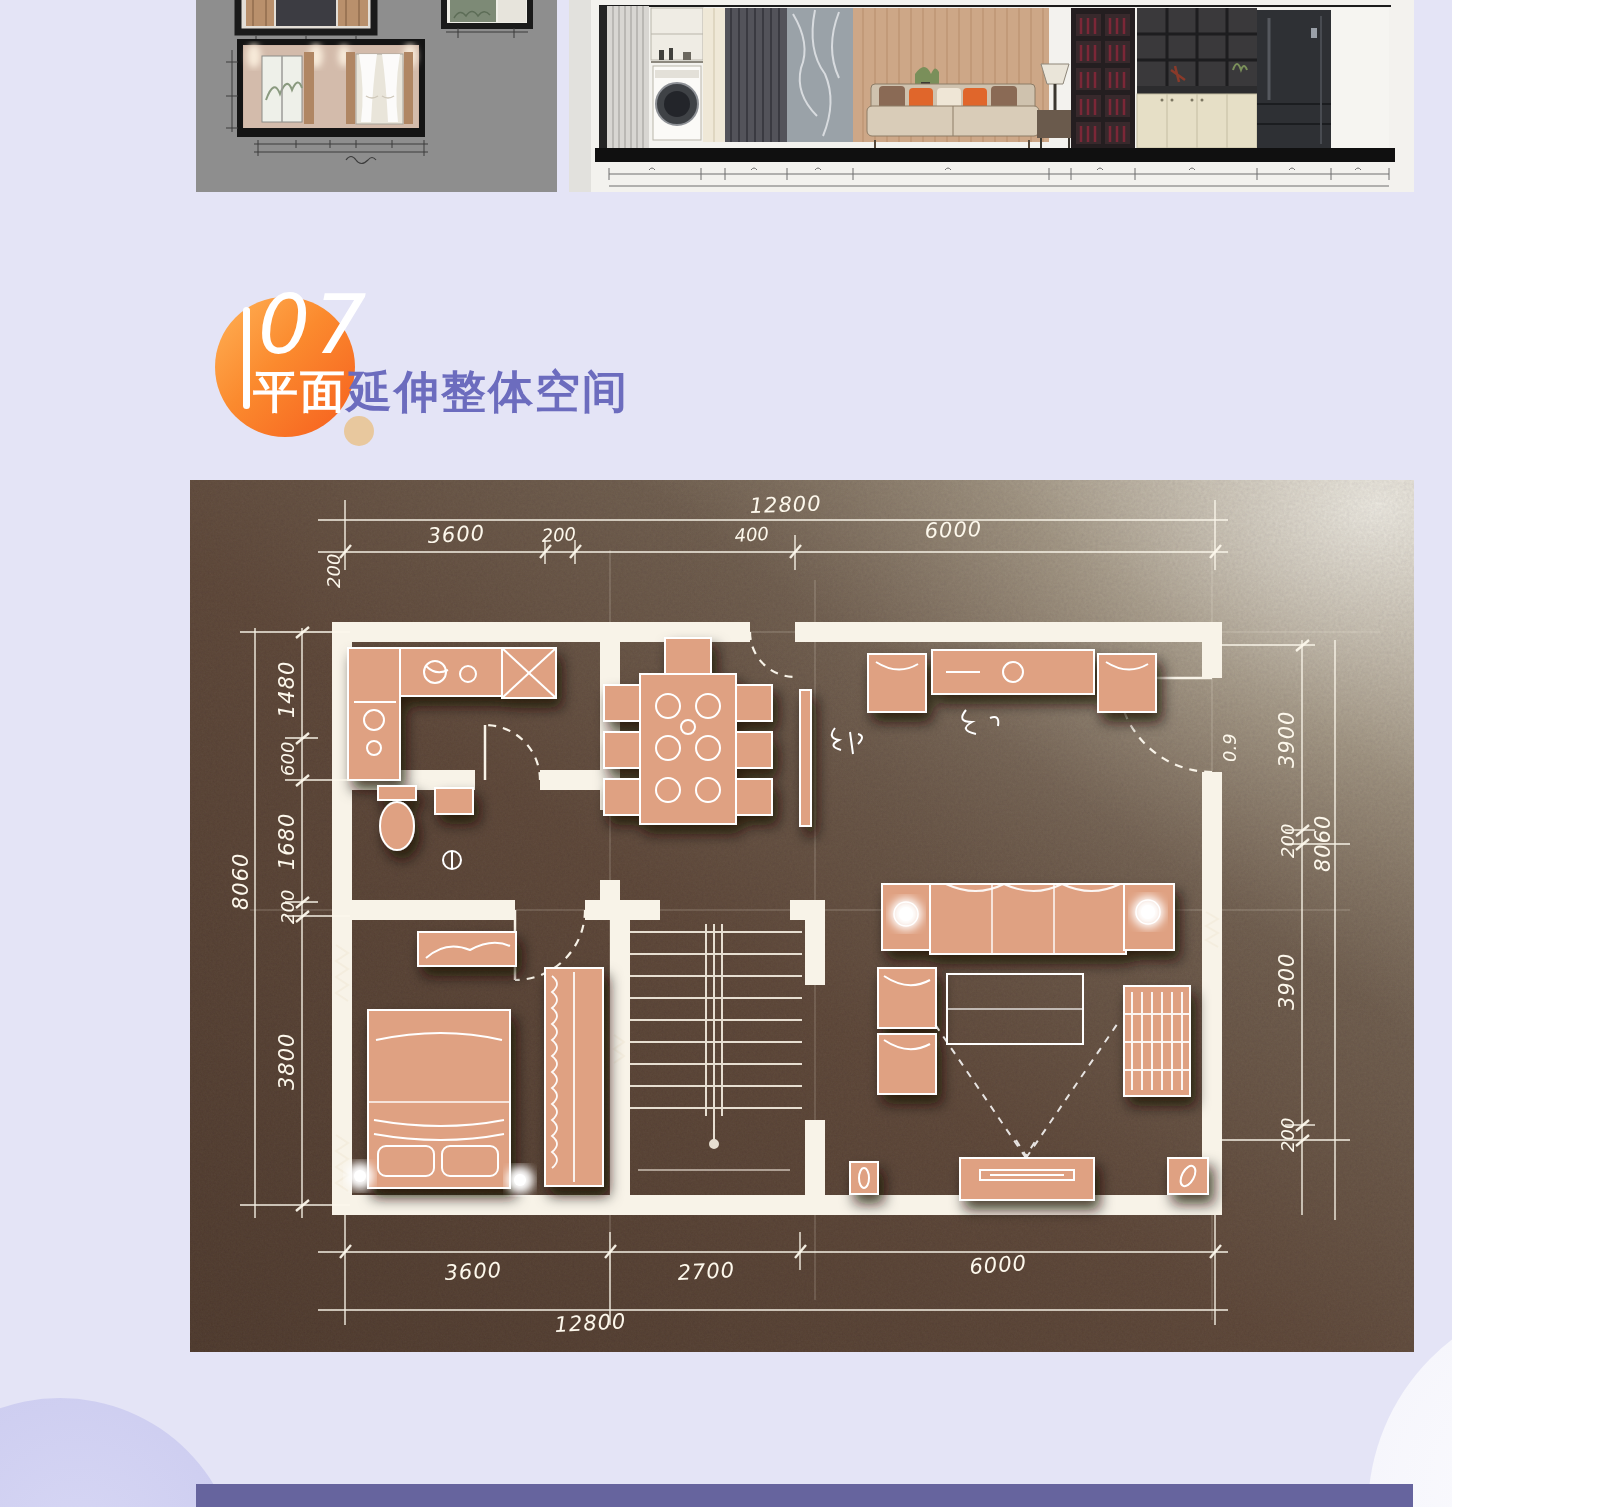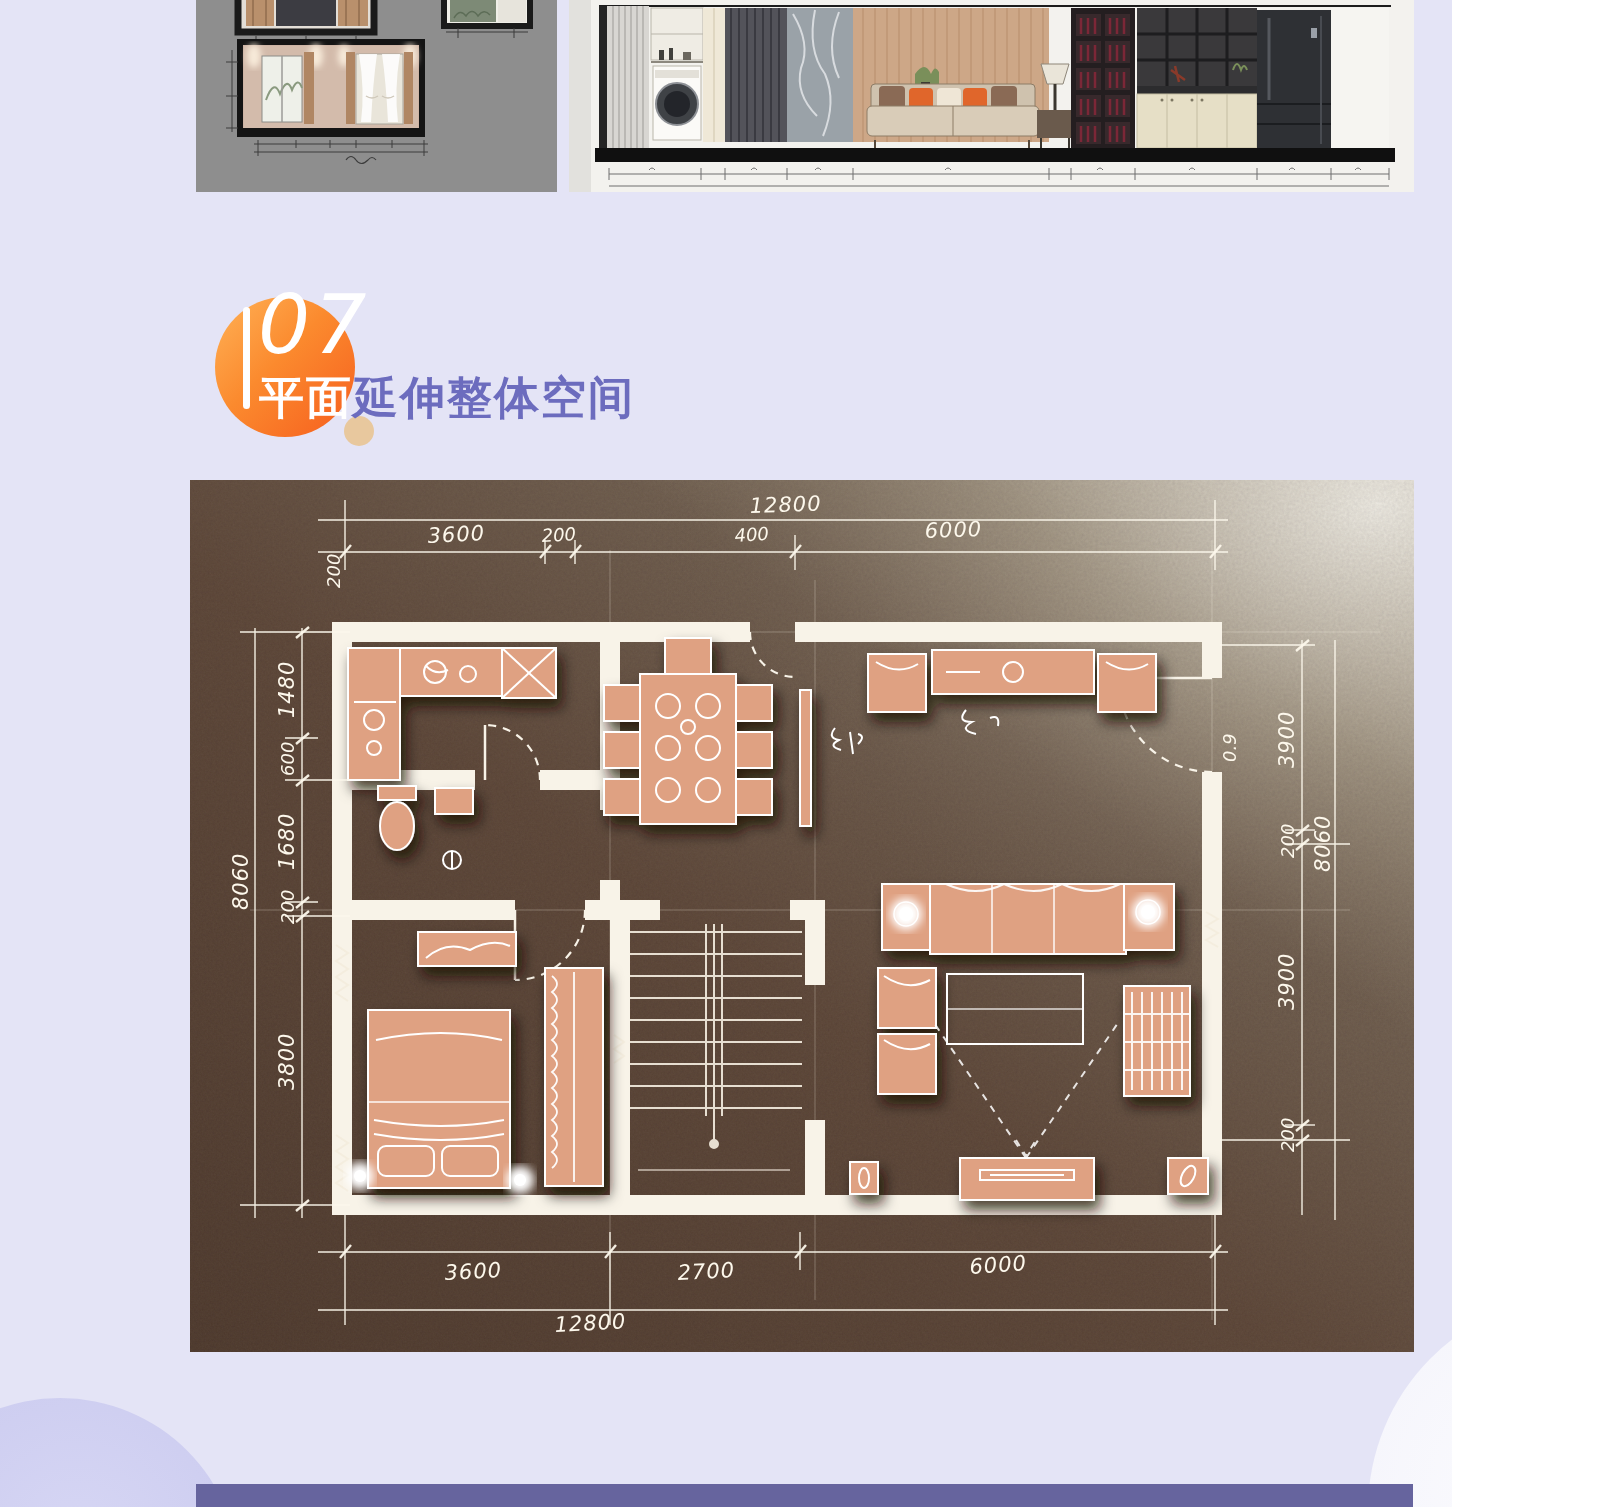--- a/index.html
+++ b/index.html
@@ -339,21 +339,21 @@
           <path d="M786,170 q3,-4 6,0"></path>
       </g>
     </svg>
   </figure>
 
   <section>
     <div class="abs badge-circle"></div>
     <div class="abs title-dot"></div>
     <div class="abs badge-bar"></div>
     <div class="abs badge-num">07</div>
-    <h2 class="abs section-title" style="margin:9px;">
+    <h2 class="abs section-title" style="margin:3px;">
       <span class="t-white">平面</span><span class="t-purple">延伸整体空间</span>
     </h2>
   </section>
 
   <figure class="abs floorplan">
     <svg width="1224" height="872" viewBox="0 0 1224 872">
       <defs>
         <linearGradient id="planBg" x1="0" y1="1" x2="1" y2="0">
           <stop offset="0" stop-color="#4e392d"></stop>
           <stop offset="0.45" stop-color="#5d4638"></stop>

